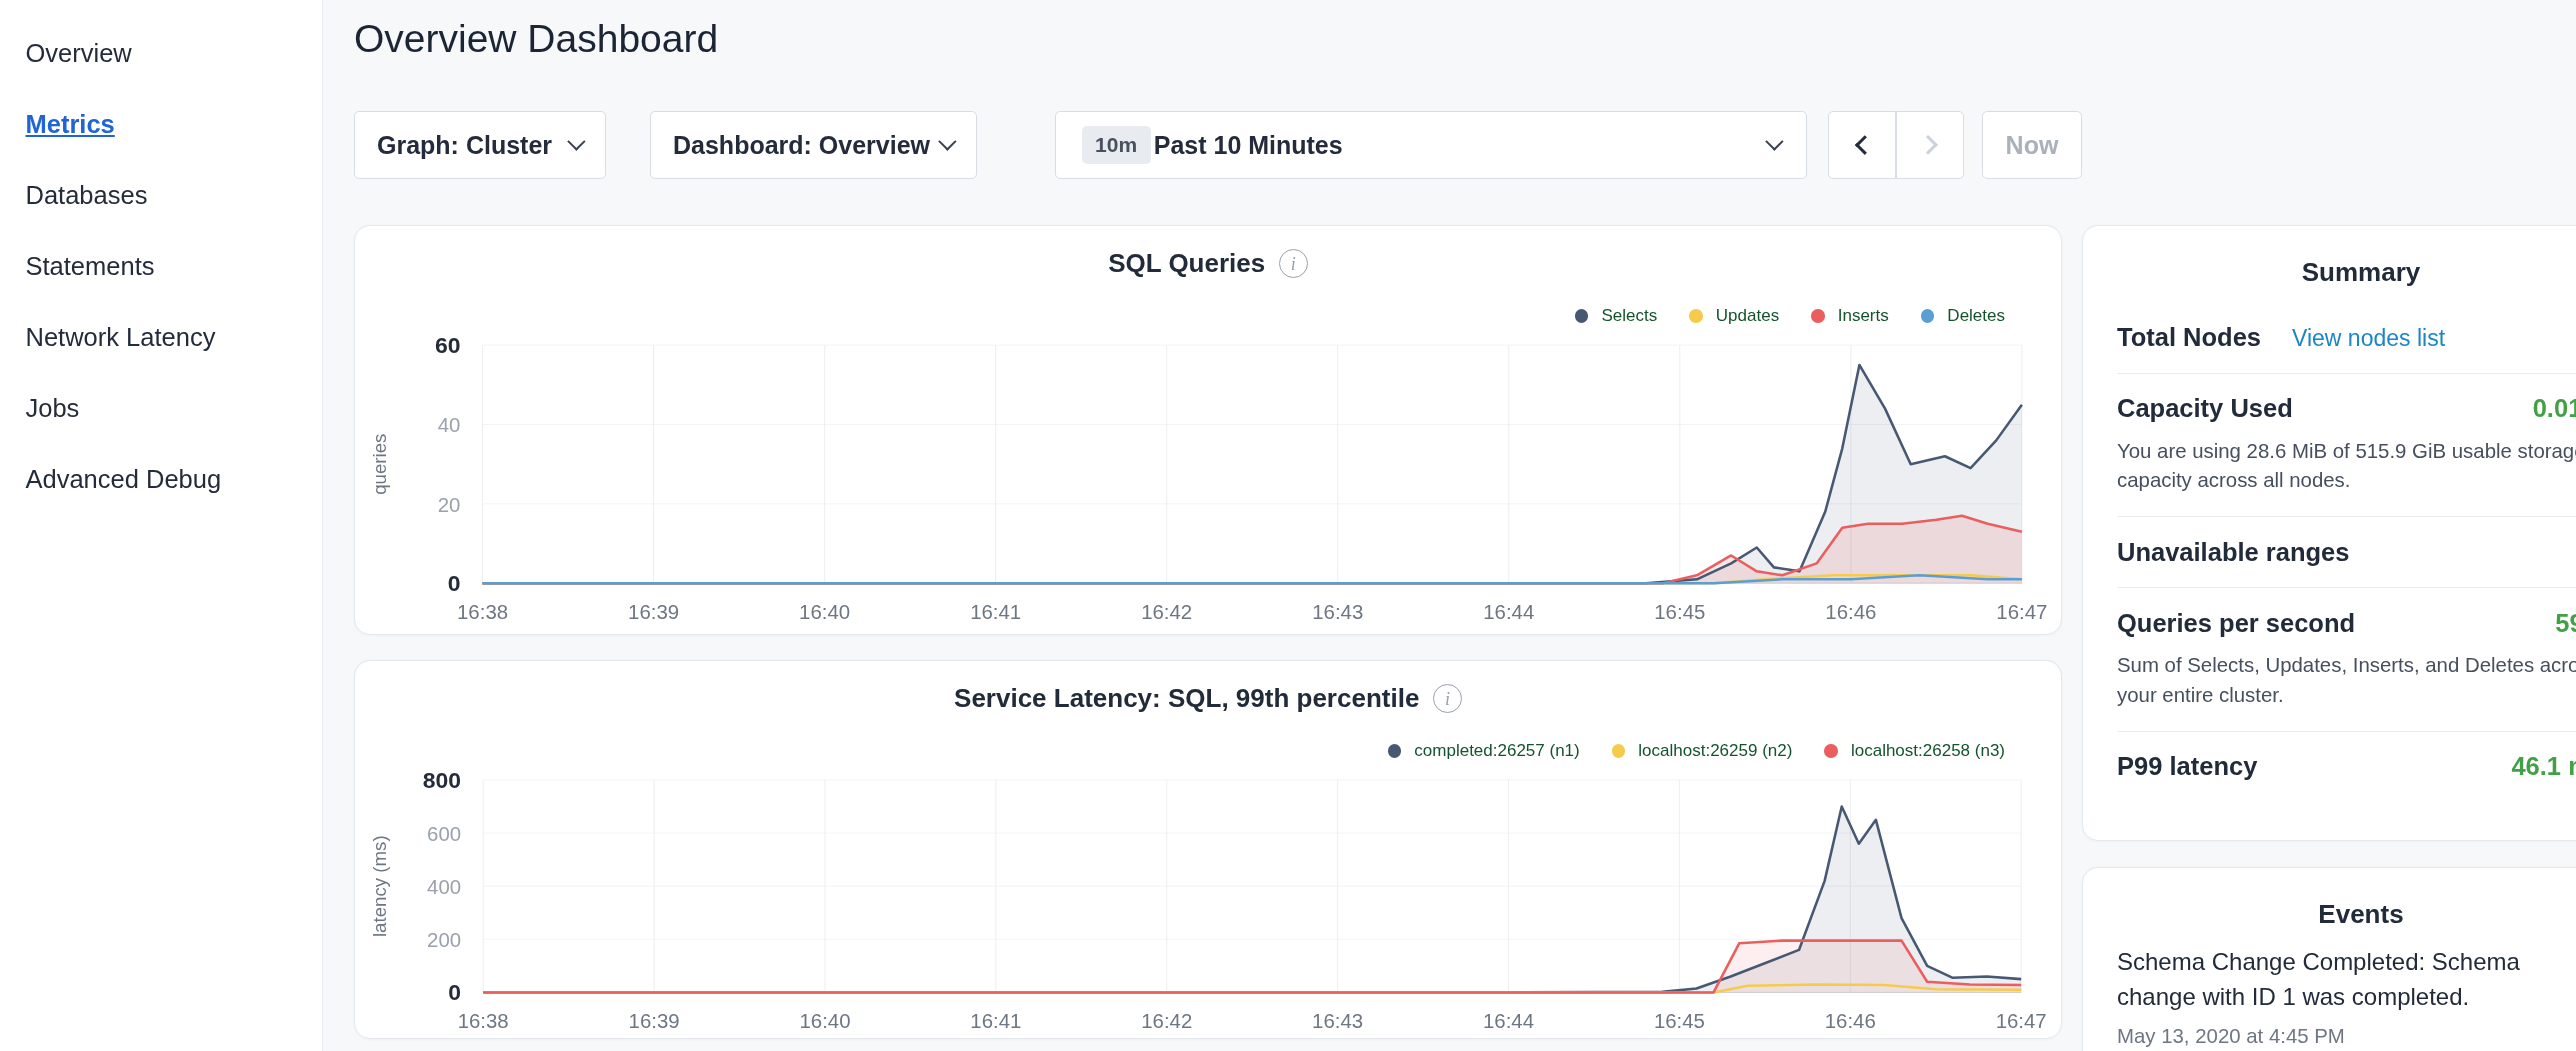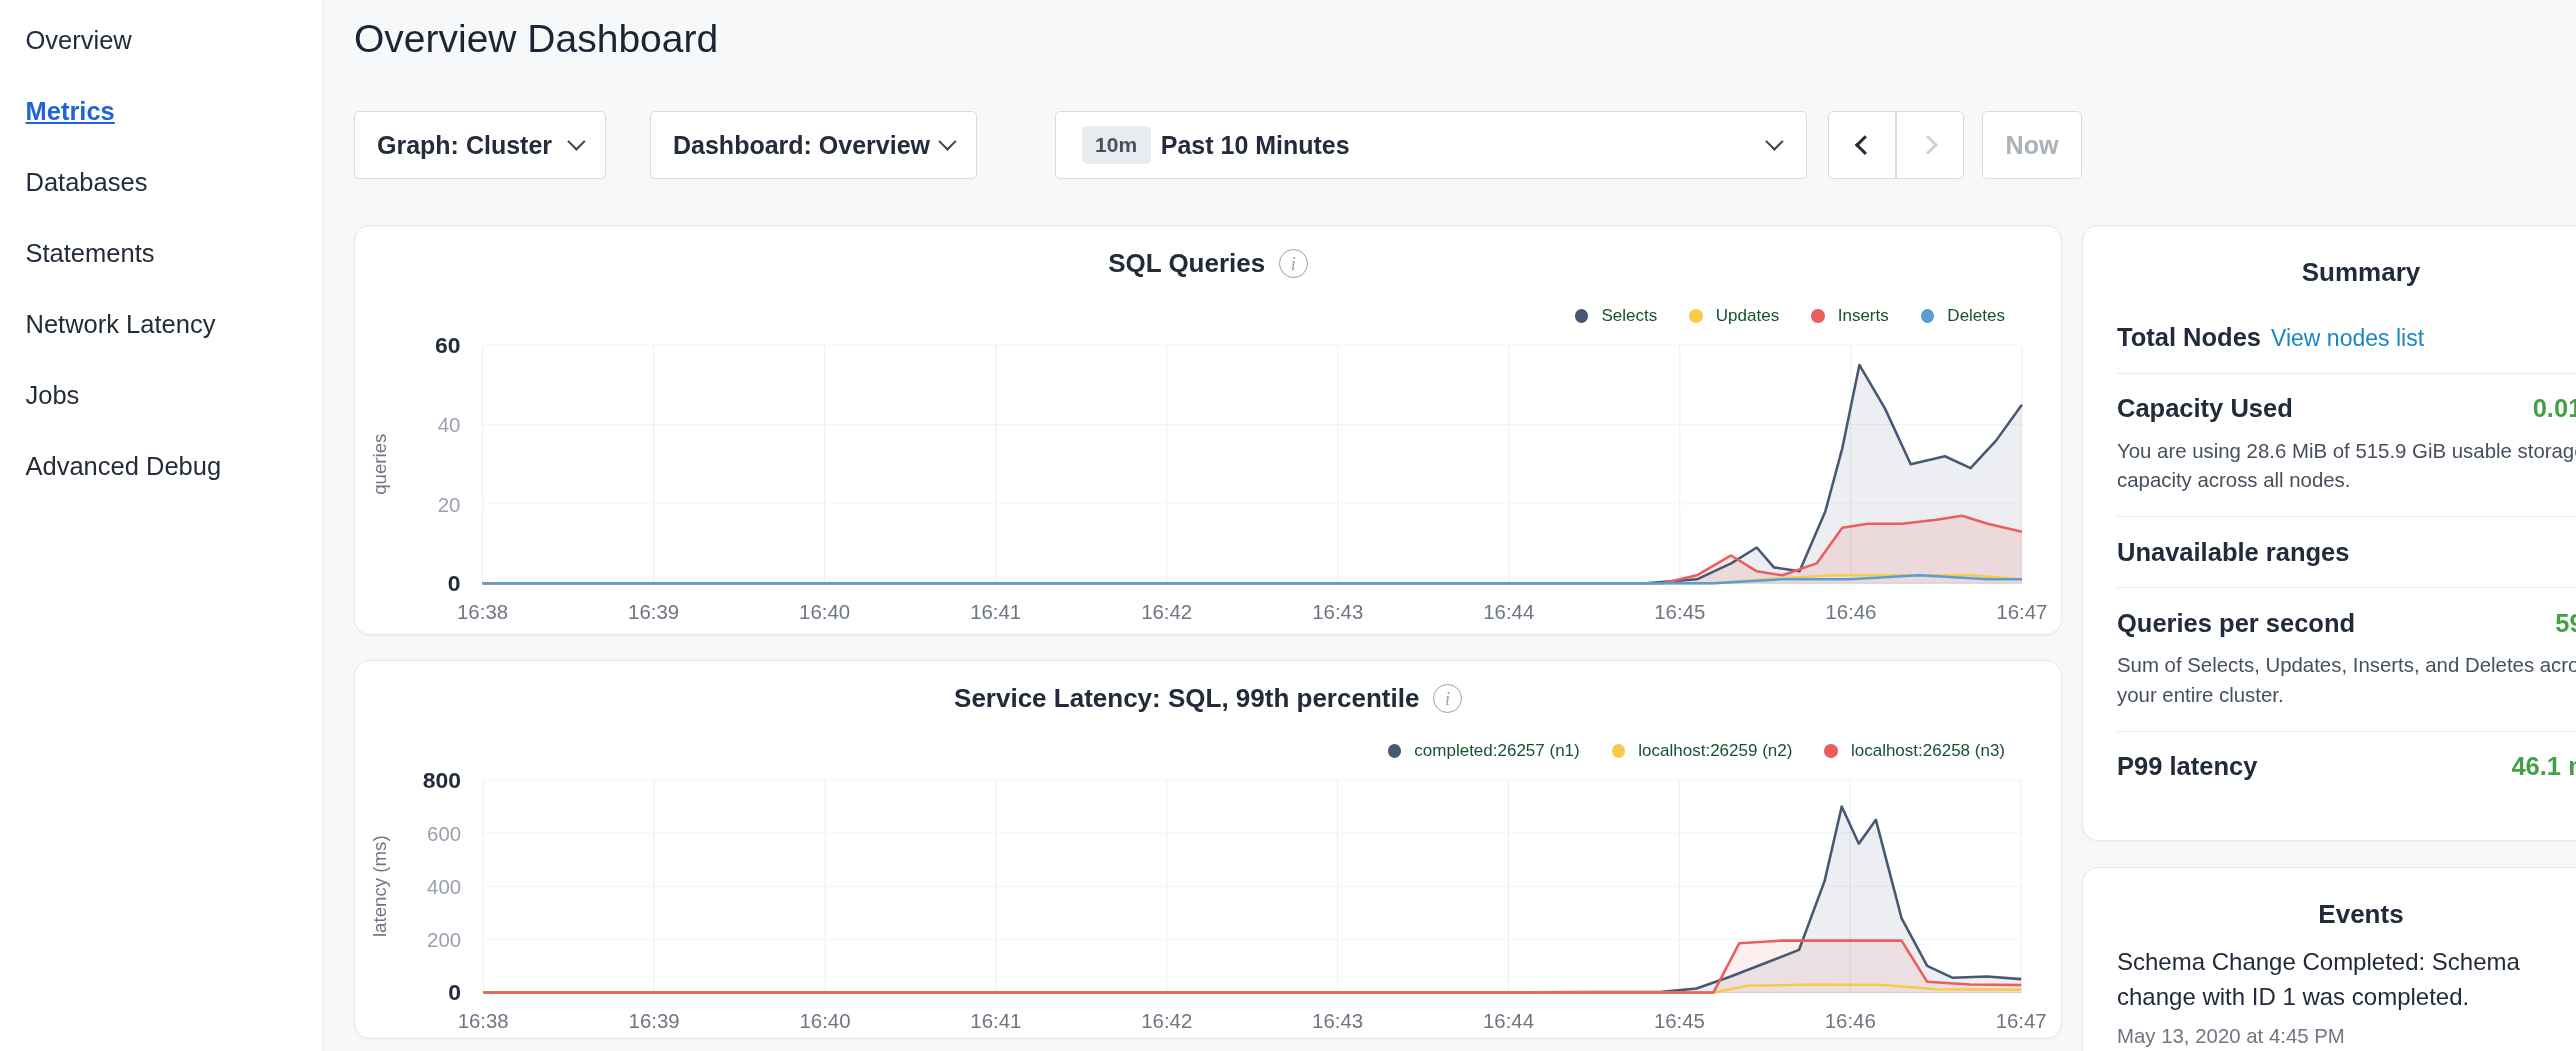--- a/index.html
+++ b/index.html
@@ -11,41 +11,41 @@
     overflow: hidden;
     position: relative;
   }
   .page { position: relative; width: 2576px; height: 1051px; }
 
   
   .sidebar {
     position: absolute; left: 0; top: 0; bottom: 0; width: 323px;
     background: #ffffff; border-right: 0.9px solid #e9edf1;
   }
-  .nav { padding-top: 5px; }
+  .nav { padding-top: 18px; }
   .nav-item {
     height: 71px; display: flex; align-items: center;
     padding-left: 25.5px; font-size: 25.5px; color: #242c3b; cursor: pointer;
   }
   .nav-item.active { color: var(--nav-active, #2064d6); font-weight: 700; text-decoration: underline; }
 
   
   .page-title {
     position: absolute; left: 354px; top: 17px;
     font-size: 39px; font-weight: 400; color: #1c2534;
   }
   .dd, .btn {
     position: absolute; top: 111px; height: 68px; background: #fff;
     border: 0.9px solid #d8dde3; border-radius: 5.1px;
     display: flex; align-items: center; cursor: pointer;
   }
   .dd { padding: 0 22px; gap: 7px; font-size: 25px; font-weight: 700; color: #242c3b; }
   #dd-graph { left: 354px; width: 252px; }
   #dd-dashboard { left: 650px; width: 327px; }
-  #time-selector { left: 1055px; width: 752px; padding: 0 25.5px; gap: 10px;
+  #time-selector { left: 1055px; width: 752px; padding: 0 25.5px; gap: 3px;
     font-size: 25px; font-weight: 700; }
   .time-badge {
     background: #e8ecf0; border-radius: 5.1px; padding: 6.8px 13.6px;
     font-size: 21px; font-weight: 700; color: #49515e;
   }
   .chev-down {
     width: 12.8px; height: 12.8px;
     border-right: 2.6px solid #39414e; border-bottom: 2.6px solid #39414e;
     transform: rotate(45deg); margin-top: -6.8px; flex: none;
   }
@@ -92,21 +92,21 @@
   .legend-item { display: flex; align-items: center; gap: 13px; font-size: 17px; color: #14532d; }
   .legend-dot { width: 13.6px; height: 13.6px; border-radius: 50%; background: #999; flex: none; }
   .chart-svg { position: absolute; left: 0; top: 102px; width: 1706px; }
   svg text { font-family: "Liberation Sans", "DejaVu Sans", sans-serif; }
 
   
   .side-title { text-align: center; font-size: 26px; font-weight: 700; color: #222b3a; margin: 6.8px 0 15.3px; }
   .sum-section { border-bottom: 0.9px solid #e8ebef; padding: 20.4px 0; }
   .sum-section.last { border-bottom: none; }
   .sum-row { display: flex; justify-content: space-between; align-items: baseline; }
-  .sum-left { display: flex; align-items: baseline; gap: 10px; }
+  .sum-left { display: flex; align-items: baseline; gap: 31px; }
   .sum-label { font-size: 25.5px; font-weight: 700; color: #222b3a; }
   .sum-link { font-size: 23px; color: var(--link, #1a85c7); cursor: pointer; }
   .sum-value { font-size: 25.5px; font-weight: 700; color: var(--value-green, #43a047); white-space: nowrap; }
   .sum-desc { font-size: 20.4px; color: #454f5e; line-height: 1.45; margin-top: 13.6px; }
 
   
   .event-text { font-size: 24px; color: #222b3a; line-height: 1.45; margin-top: 12px; }
   .event-time { font-size: 20.4px; color: #6e7683; margin-top: 10.2px; }
 </style>
 </head>

